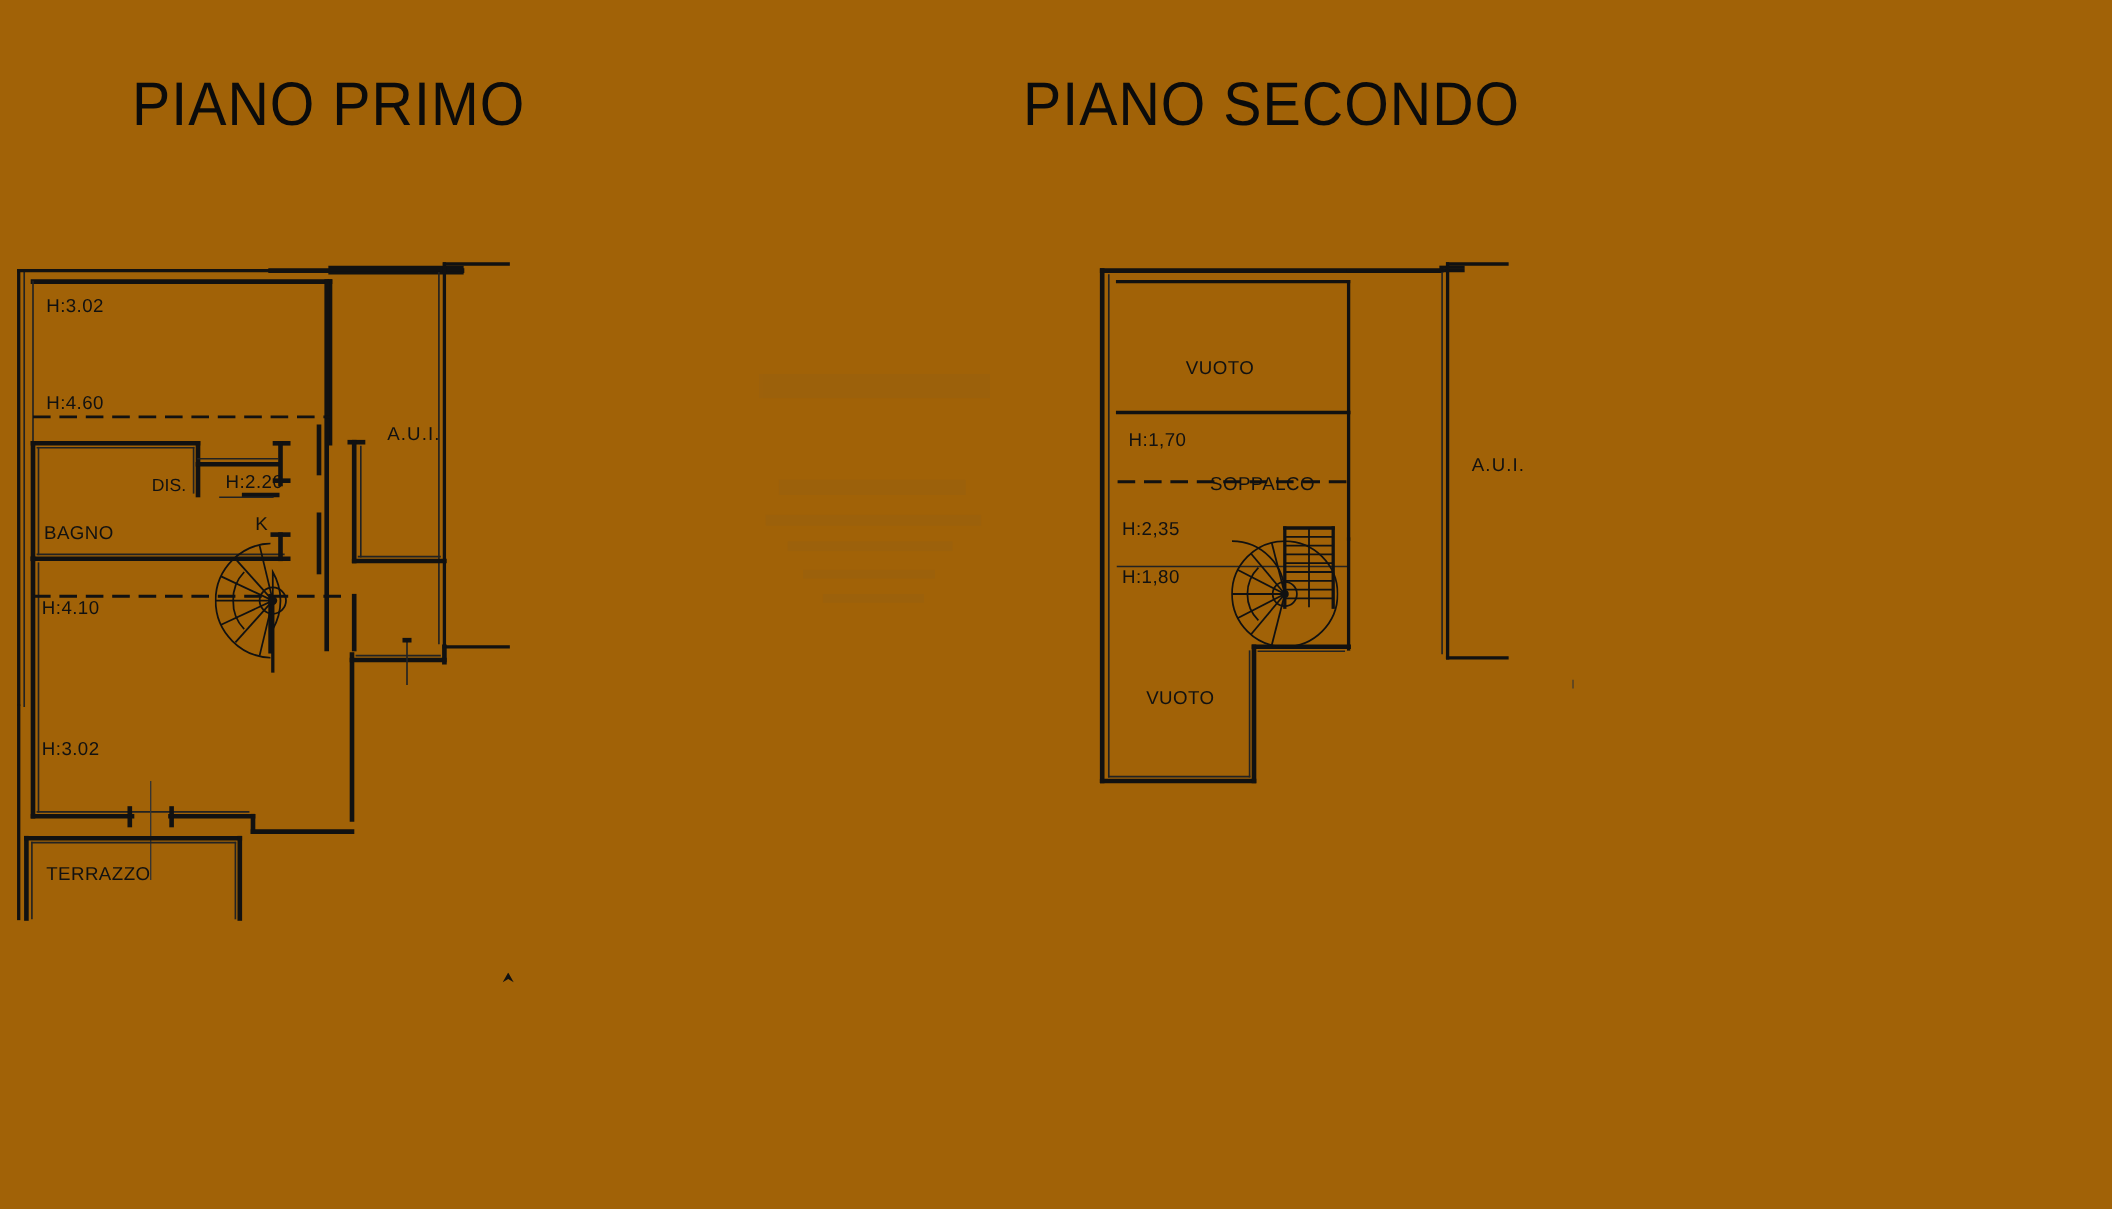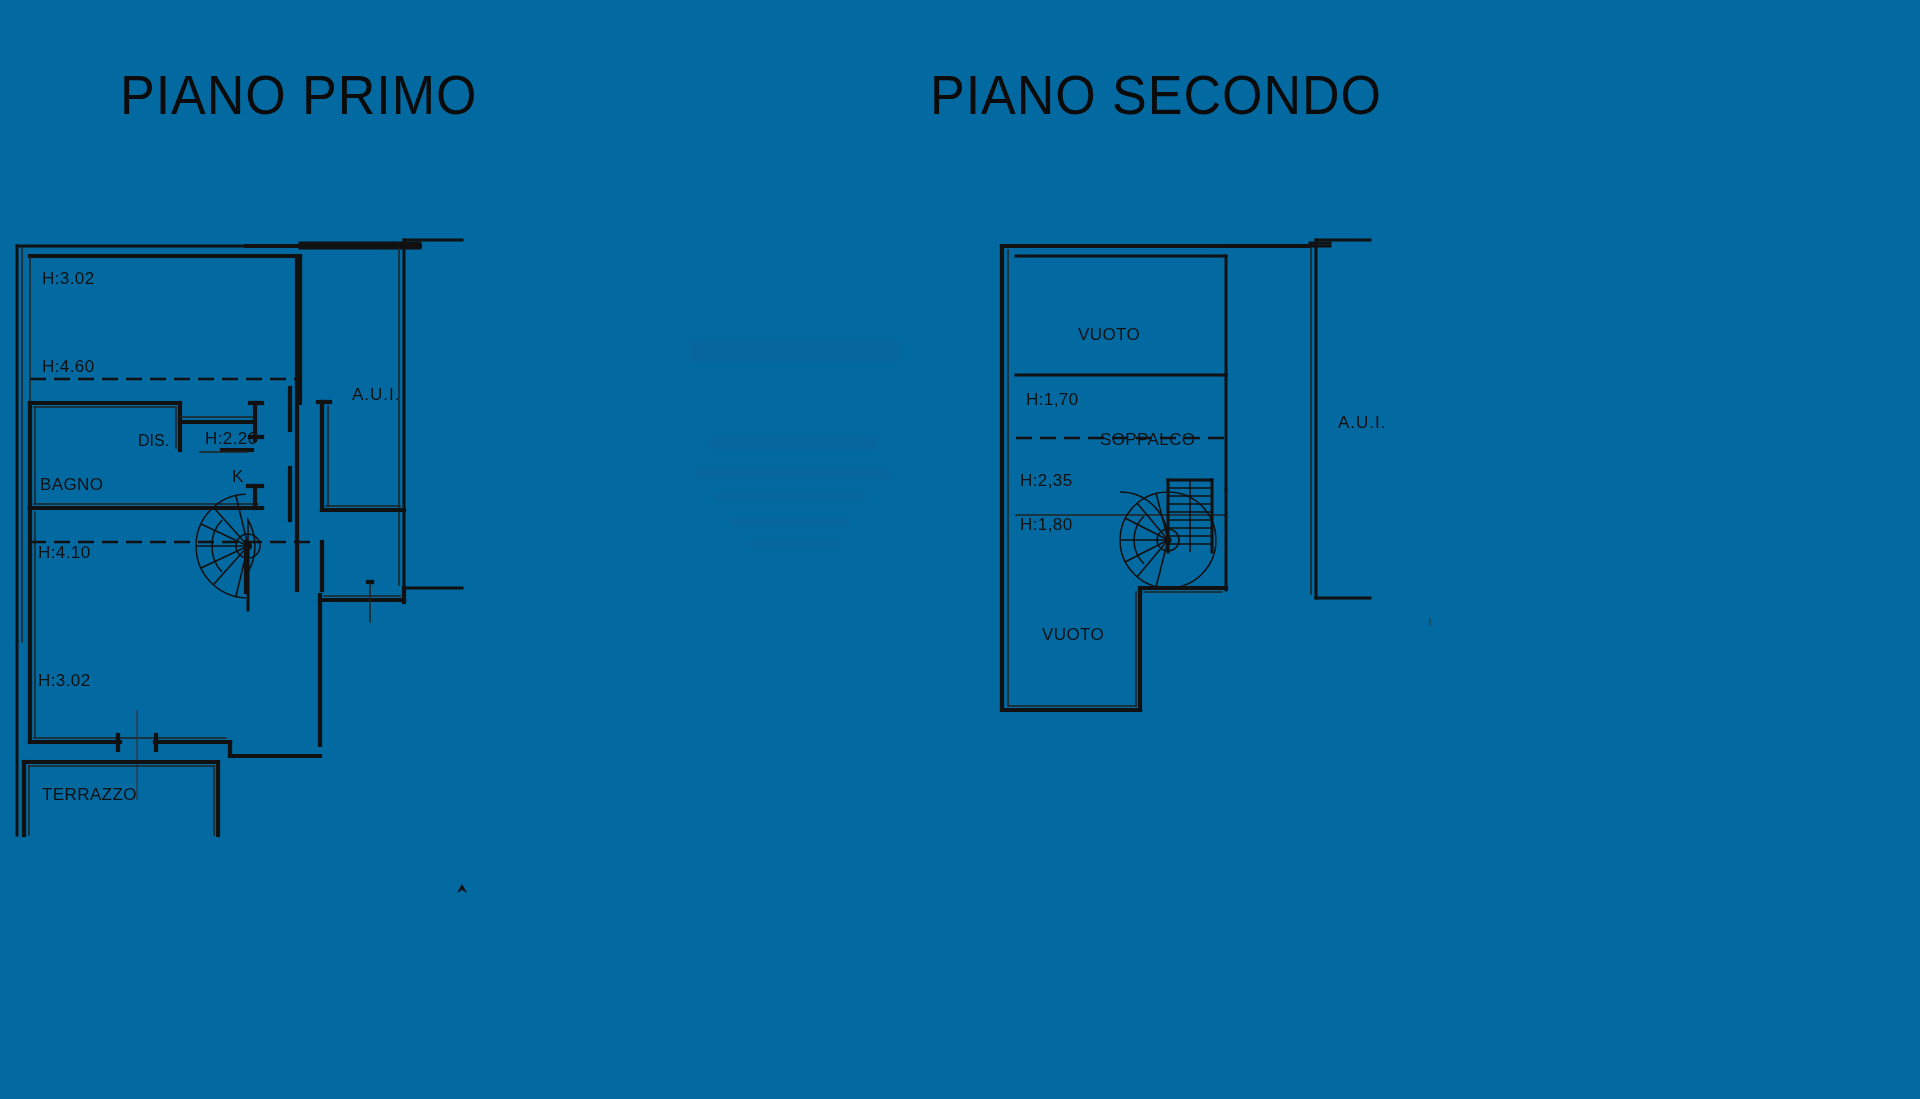--- a/index.html
+++ b/index.html
@@ -4,21 +4,21 @@
 <title>Floor Plans</title>
 <style>
   html,body{margin:0;padding:0;background:#ffffff;}
   body{
     width:1920px;height:1099px;
     font-family:"Liberation Sans", sans-serif;
     color:#111;
     overflow:hidden;
     position:relative;
   }
-  #page{position:absolute;inset:0;background:#0369a1;}
+  #page{position:absolute;inset:0;background:#a16207;}
 
   .plan-title{
     position:absolute;
     font-family:"Liberation Sans", sans-serif;
     font-size:56px;
     font-weight:400;
     letter-spacing:1px;
     color:#0b0b0b;
     transform:scaleX(0.93);
     transform-origin:left center;

